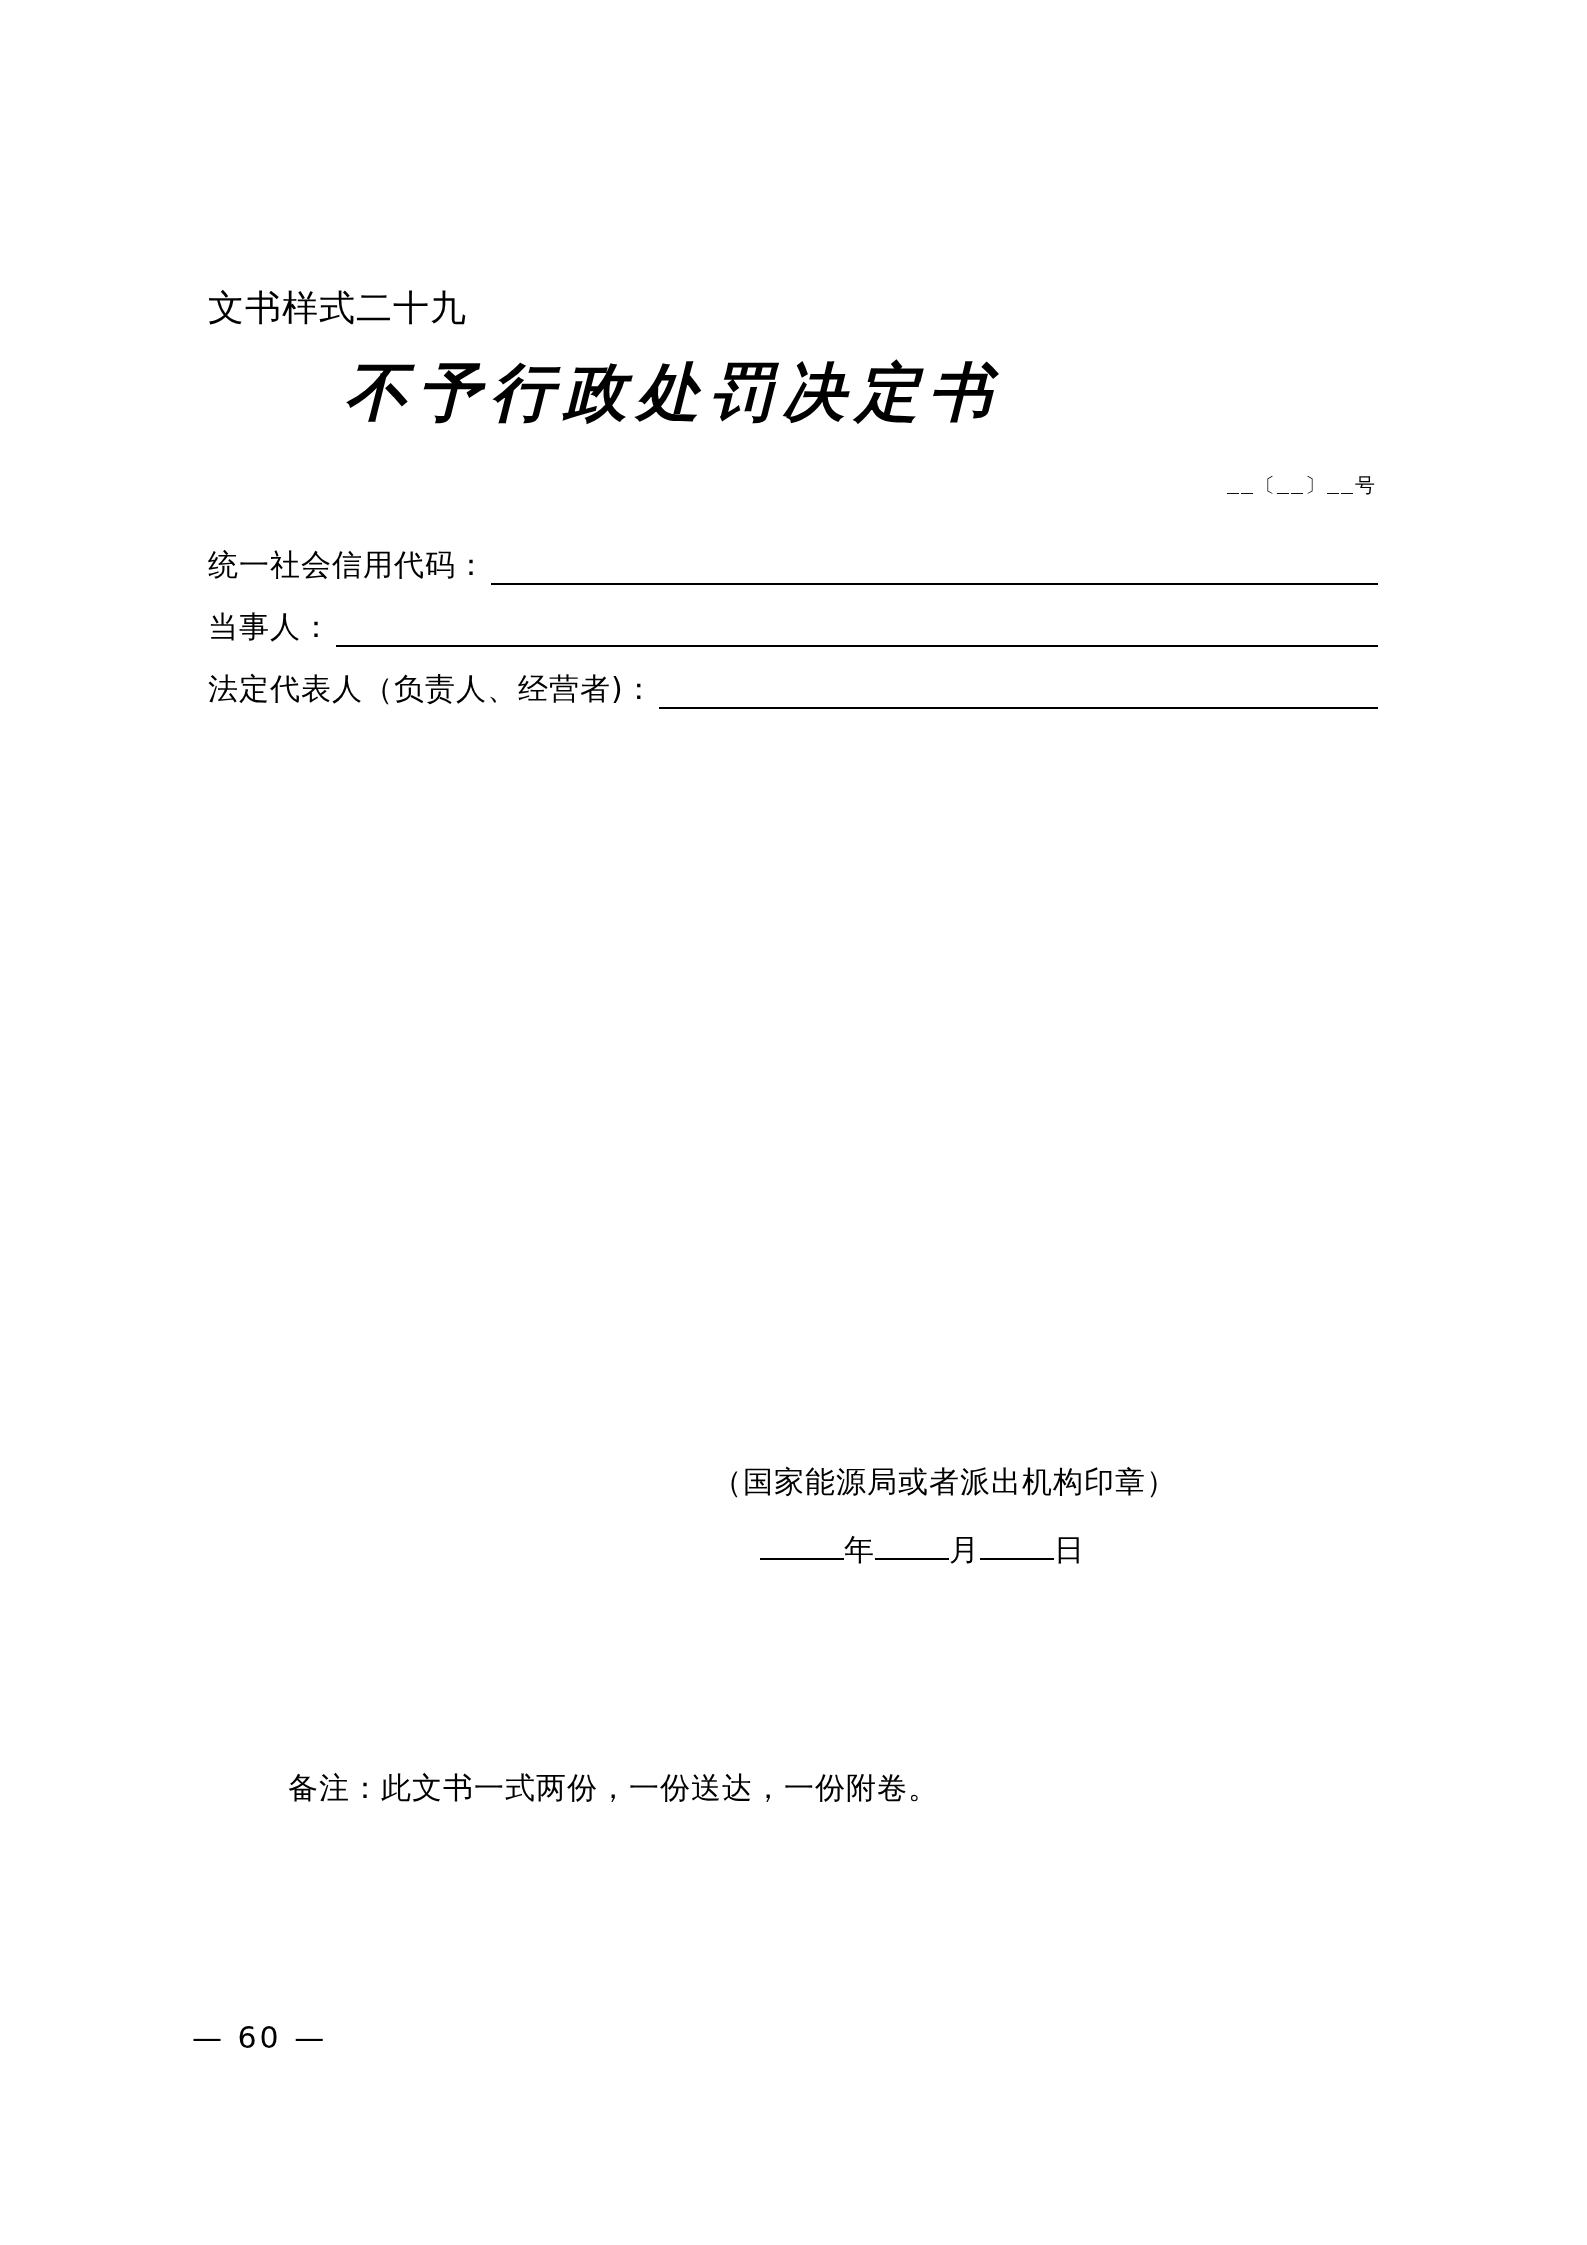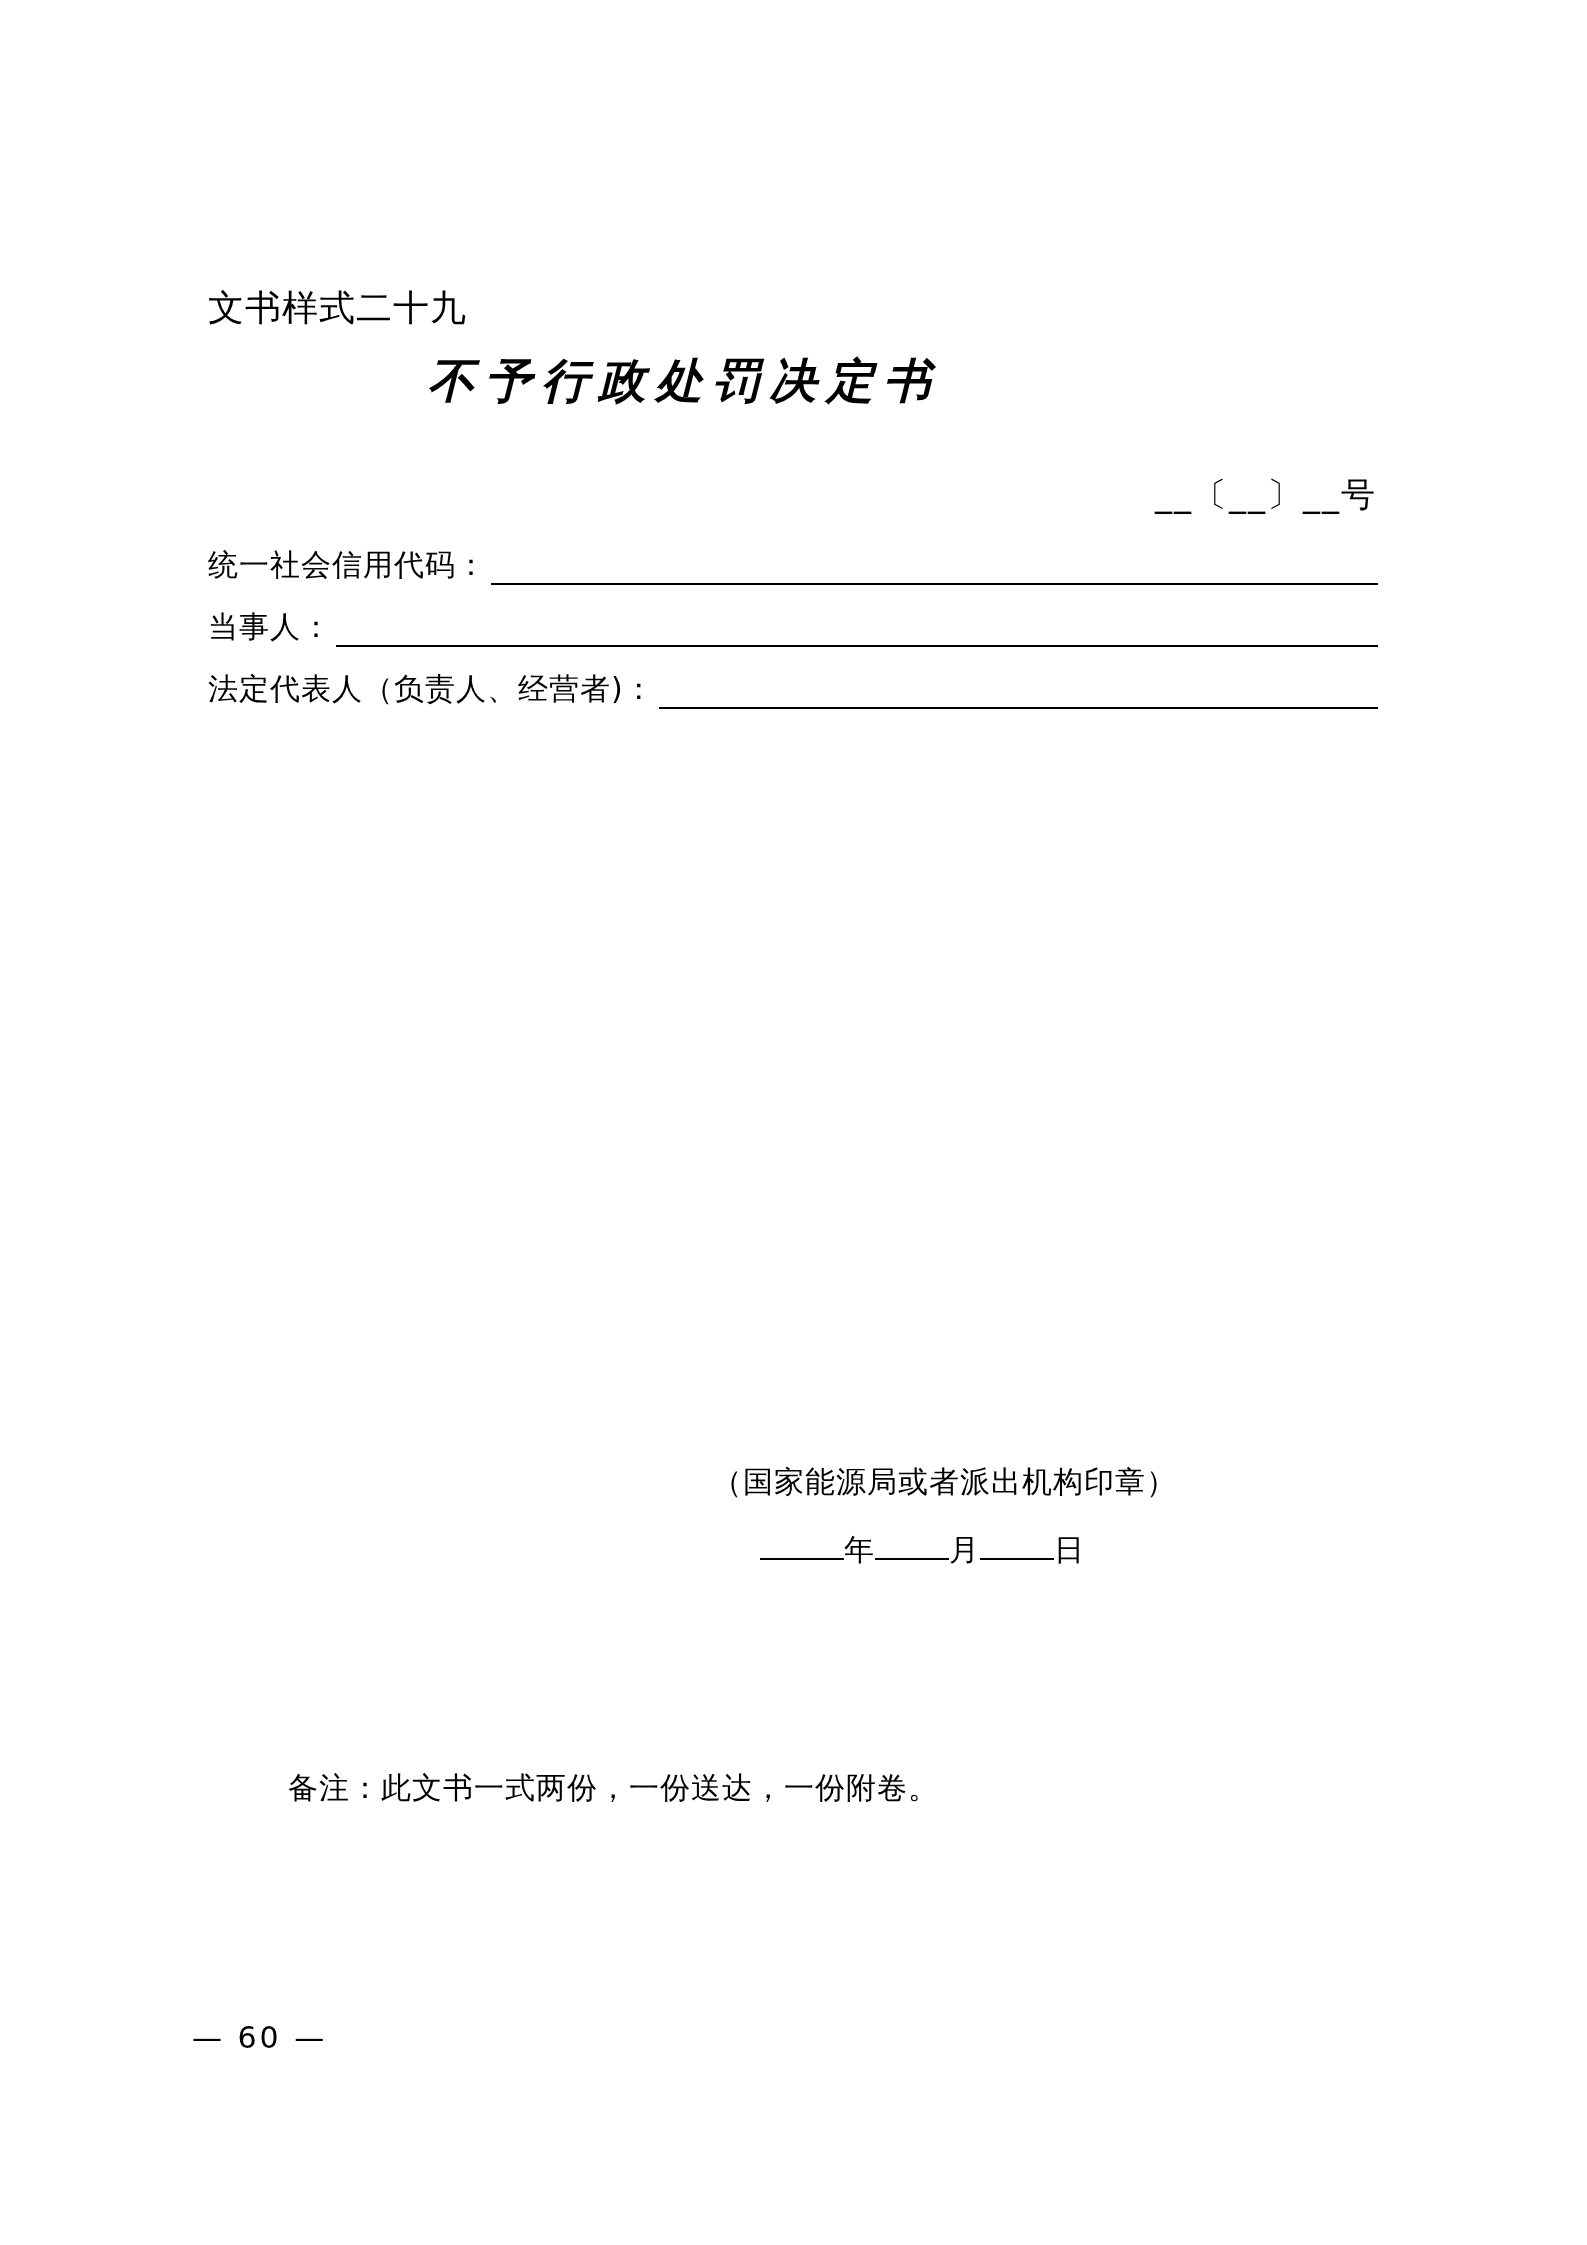--- a/index.html
+++ b/index.html
@@ -26,36 +26,37 @@
   .doc-label {
     position: absolute;
     left: 208px;
     top: 284px;
     font-size: 36px;
     letter-spacing: 1px;
     font-family: Liberation Serif, serif;
   }
   .doc-title {
     position: absolute;
-    left: 11px;
+    left: 0;
     top: 350px;
     width: 1346px;
     text-align: center;
-    font-size: 47px;
+    font-size: 63px;
     font-weight: bold;
     font-style: italic;
     letter-spacing: 10px;
     font-family: "DejaVu Serif", "Liberation Serif", serif;
   }
   .doc-number {
     position: absolute;
     right: 210px;
     top: 472px;
-    font-size: 34px;
+    font-size: 20px;
     letter-spacing: 2px;
+    font-family: Liberation Mono, monospace;
   }
   .field-block {
     position: absolute;
     left: 208px;
     width: 1170px;
   }
   .field-row {
     display: flex;
     align-items: flex-end;
     margin-bottom: 22px;

